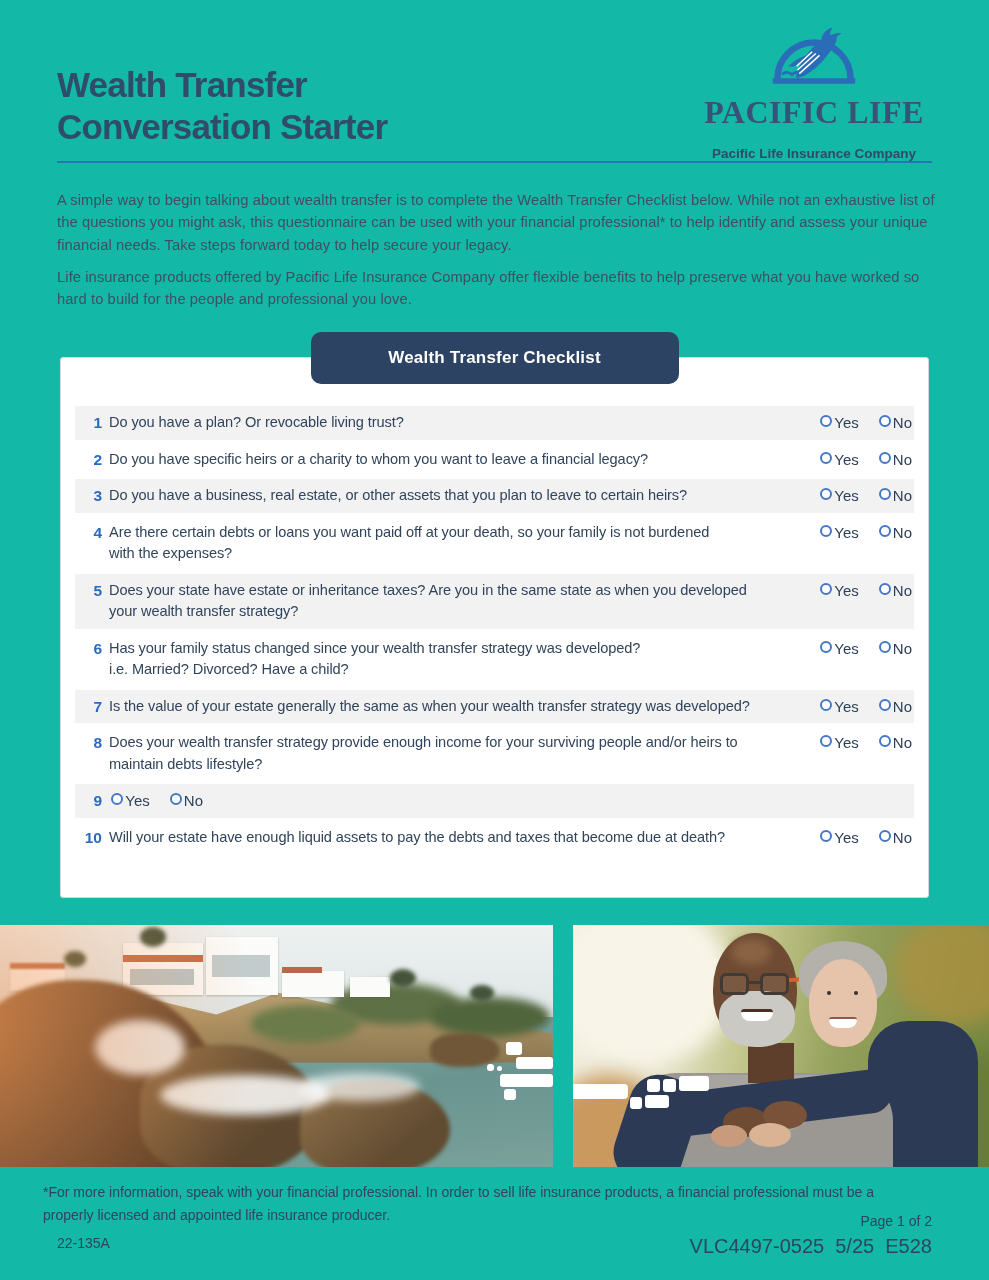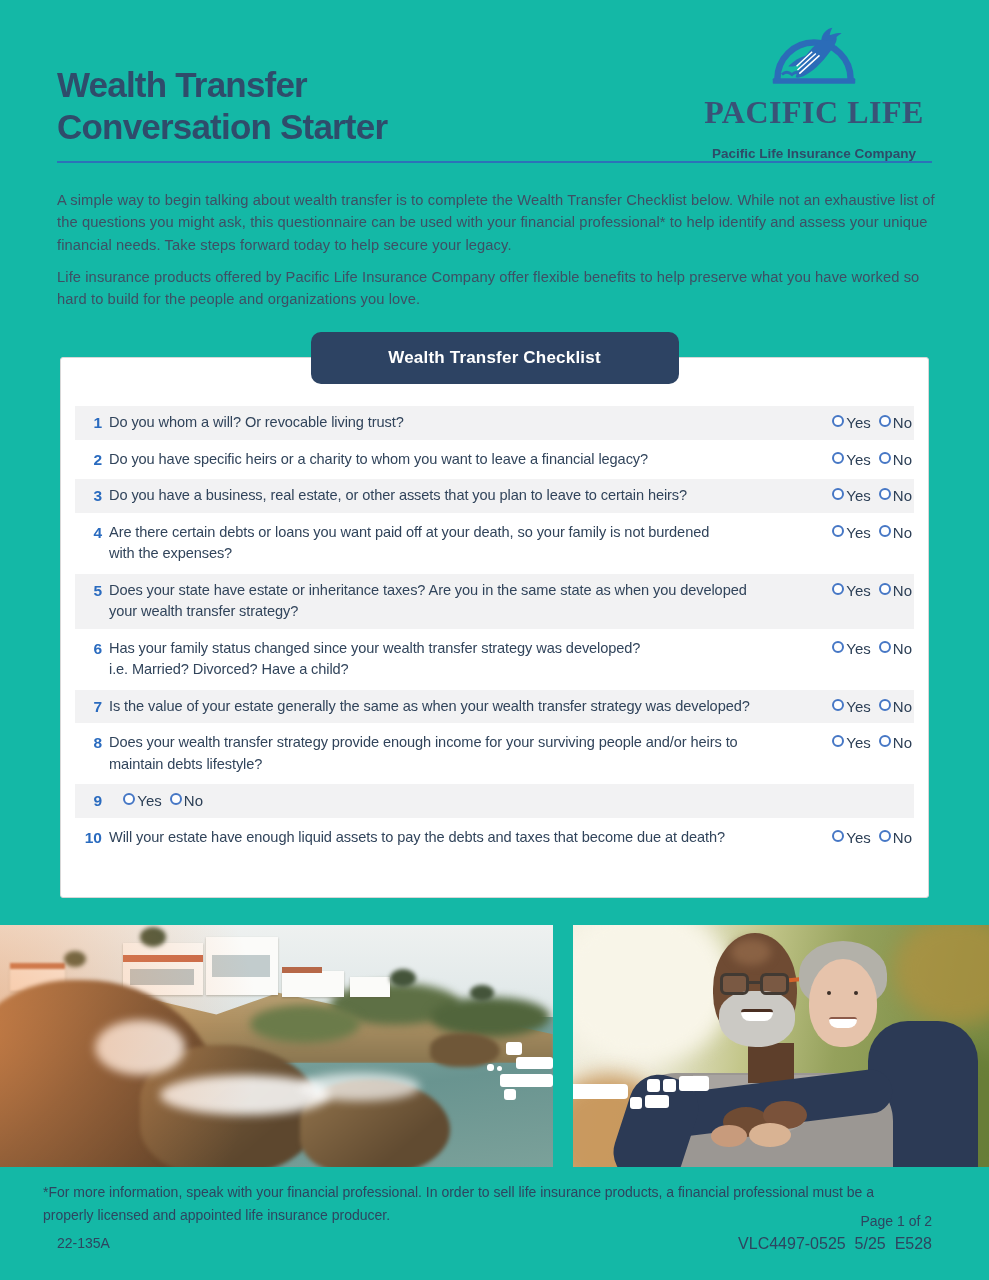--- a/index.html
+++ b/index.html
@@ -29,21 +29,21 @@
           display:flex; align-items:center; justify-content:center; z-index:2; letter-spacing:0.2px; }
   .box { position:absolute; left:60px; top:357px; width:869px; height:541px;
          border:1.5px solid #d7d7d7; border-radius:3px; padding:48px 14px 0 14px; background:#fff; }
   .row { display:flex; align-items:flex-start; padding:6px 0; margin-bottom:3px; }
   .row.odd { background:#f2f2f3; }
   .num { flex:0 0 34px; padding-right:7px; text-align:right; font-weight:bold; font-size:15.5px;
          color:#2a6bbf; line-height:21.5px; }
   .qt { flex:1 1 auto; font-size:14.6px; line-height:21.5px; color:#31445b; letter-spacing:-0.1px; }
   .qt .l1, .qt .l2 { display:block; white-space:nowrap; }
   .qt .l2:empty { display:none; }
-  .yn { flex:0 0 96px; display:flex; gap:8px; line-height:21.5px; justify-content:flex-end; padding-right:2px; }
+  .yn { flex:0 0 96px; display:flex; gap:20px; line-height:21.5px; justify-content:flex-end; padding-right:2px; }
   .opt { display:flex; align-items:flex-start; cursor:pointer; }
   .radio { width:12px; height:12px; border:2px solid #4677c5; border-radius:50%; margin-top:3px;
            margin-right:2px; background:#fff; }
   .ol { font-size:15px; color:#2c3f56; }
 
   
   .photos { position:absolute; left:0; top:925px; width:989px; height:242px; }
   .photo { position:absolute; top:0; height:242px; overflow:hidden; }
   .photo-left { left:0; width:553px; }
   .photo-right { left:573px; width:416px; }
@@ -123,21 +123,21 @@
   .hand { border-radius:50%; }
   .hd1 { left:150px; top:182px; width:46px; height:30px; background:#6f4b33; }
   .hd2 { left:190px; top:176px; width:44px; height:28px; background:#7a523a; }
   .hd3 { left:176px; top:198px; width:42px; height:24px; background:#d9b393; }
   .hd4 { left:138px; top:200px; width:36px; height:22px; background:#c89b7c; }
 
   
   .footnote { position:absolute; left:43px; top:1181px; width:860px; font-size:14px; line-height:23px; color:#2e4560; }
   .form-no { position:absolute; left:57px; top:1235px; font-size:14px; color:#2e4560; }
   .page-no { position:absolute; right:57px; top:1213px; font-size:14px; color:#2e4560; text-align:right; }
-  .doc-code { position:absolute; right:57px; top:1235px; font-size:16px; color:#2e4560; text-align:left; white-space:pre; }
+  .doc-code { position:absolute; right:57px; top:1235px; font-size:20px; color:#2e4560; text-align:left; white-space:pre; }
 </style>
 </head>
 <body>
 
 <div class="page">
 
   <div class="title">
     <div>Wealth Transfer</div>
     <div>Conversation Starter</div>
   </div>
@@ -152,30 +152,30 @@
       <path d="M42 36 C36 42 29 45 22 44 C28 38 35 34 42 32 Z" fill="#2b6cb8"></path>
       <path d="M34 52 L56 32 M32 48 L52 30 M31 44 L48 28" stroke="#ffffff" stroke-width="1.6"></path>
     </svg>
     <div class="brand">PACIFIC LIFE</div>
     <div class="company">Pacific Life Insurance Company</div>
   </div>
 
   <div class="blue-rule"></div>
 
   <p class="intro p1">A simple way to begin talking about wealth transfer is to complete the Wealth Transfer Checklist below. While not an exhaustive list of the questions you might ask, this questionnaire can be used with your financial professional* to help identify and assess your unique financial needs. Take steps forward today to help secure your legacy.</p>
-  <p class="intro p2">Life insurance products offered by Pacific Life Insurance Company offer flexible benefits to help preserve what you have worked so hard to build for the people and organizations you love.</p>
+  <p class="intro p2">Life insurance products offered by Pacific Life Insurance Company offer flexible benefits to help preserve what you have worked so hard to build for the people and professional you love.</p>
 
   <div class="pill">Wealth Transfer Checklist</div>
 
   <div class="box">
 
     <div class="row odd">
       <span class="num">1</span>
       <span class="qt">
-        <span class="l1">Do you whom a will? Or revocable living trust?</span>
+        <span class="l1">Do you have a plan? Or revocable living trust?</span>
 
       </span>
       <span class="yn">
         <span class="opt">
             <span class="radio"></span>
             <span class="ol">Yes</span>
           </span>
         <span class="opt">
             <span class="radio"></span>
             <span class="ol">No</span>

